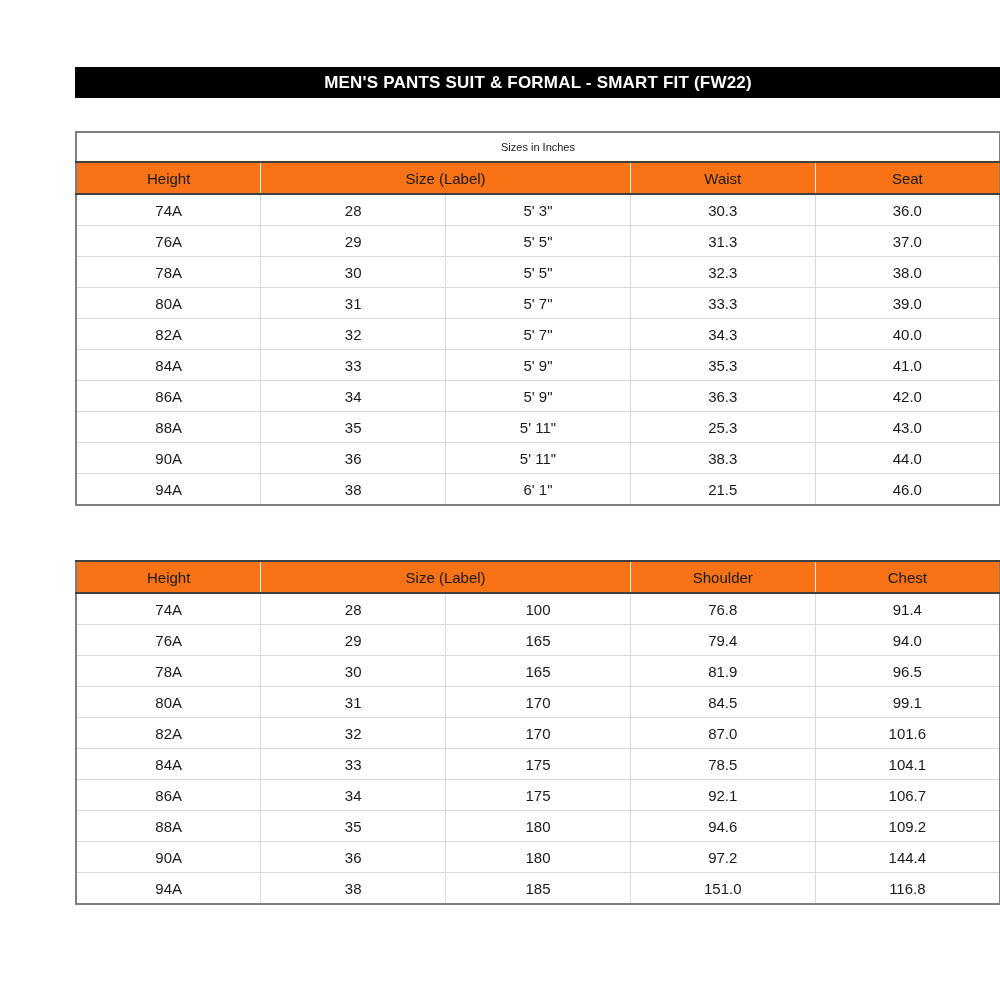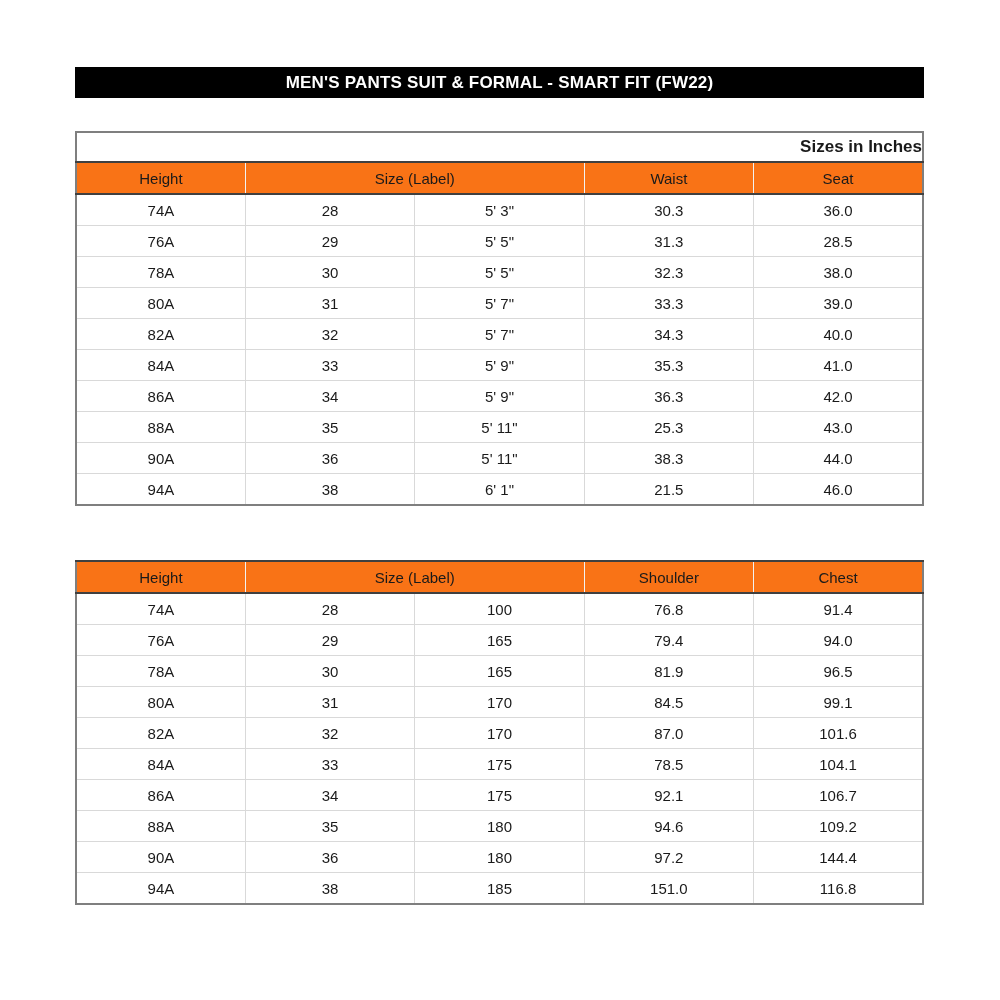--- a/index.html
+++ b/index.html
@@ -8,21 +8,21 @@
     background: #ffffff;
   }
   body {
     width: 1000px;
     height: 1000px;
     font-family: "Liberation Sans", sans-serif;
     color: #1a1a1a;
     overflow: hidden;
   }
   .content {
-    width: 849px;
+    width: 926px;
     margin-left: 75px;
   }
   .banner {
     margin-top: 67px;
     height: 31px;
     line-height: 31px;
     background: #000000;
     color: #ffffff;
     text-align: center;
     font-weight: 700;
@@ -36,26 +36,25 @@
     width: 100%;
     border-collapse: collapse;
     table-layout: fixed;
     border: 2px solid #7f7f7f;
     font-size: 15px;
   }
   table.size-table col { width: 20%; }
 
   tr.caption-row td {
     height: 28px;
-    text-align: right;
+    text-align: center;
     background: #ffffff;
     border: none;
-    font-size: 17px;
-    padding: 0;
-    font-weight: bold;
+    font-size: 11px;
+    padding: 0;
   }
   tr.header-row th {
     height: 30px;
     background: #f97316;
     font-weight: 400;
     font-size: 15px;
     text-align: center;
     border-top: 2px solid #404040;
     border-bottom: 2px solid #404040;
     border-left: 1px solid #f2f2f2;
@@ -103,21 +102,21 @@
             <td>28</td>
             <td>5' 3"</td>
             <td>30.3</td>
             <td>36.0</td>
           </tr>
           <tr>
             <td>76A</td>
             <td>29</td>
             <td>5' 5"</td>
             <td>31.3</td>
-            <td>28.5</td>
+            <td>37.0</td>
           </tr>
           <tr>
             <td>78A</td>
             <td>30</td>
             <td>5' 5"</td>
             <td>32.3</td>
             <td>38.0</td>
           </tr>
           <tr>
             <td>80A</td>

